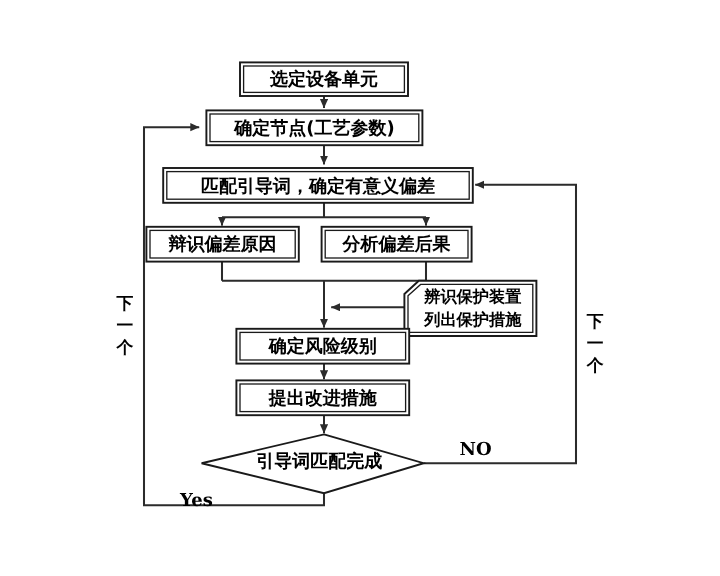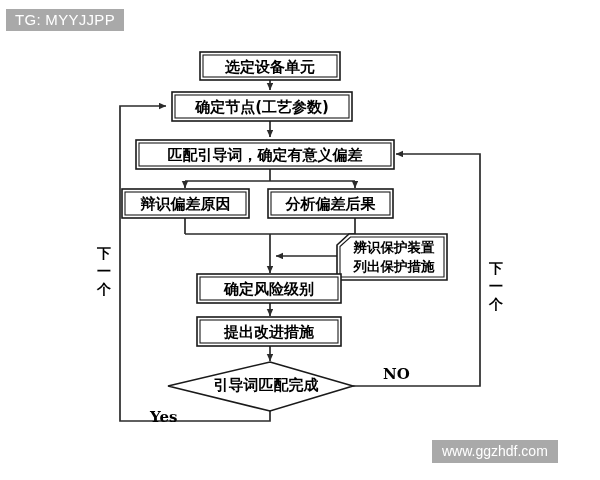--- a/index.html
+++ b/index.html
@@ -210,16 +210,14 @@
     </g>
 
     <g>
       <text class="sidelabel" x="496" y="269">下</text>
       <text class="sidelabel" x="496" y="287">一</text>
       <text class="sidelabel" x="496" y="305">个</text>
     </g>
 
   </svg>
 
-  <div class="tg-badge">TG: MYYJJPP</div>
-  <div class="wm-badge">www.ggzhdf.com</div>
 
 </div>
 
 </body></html>

